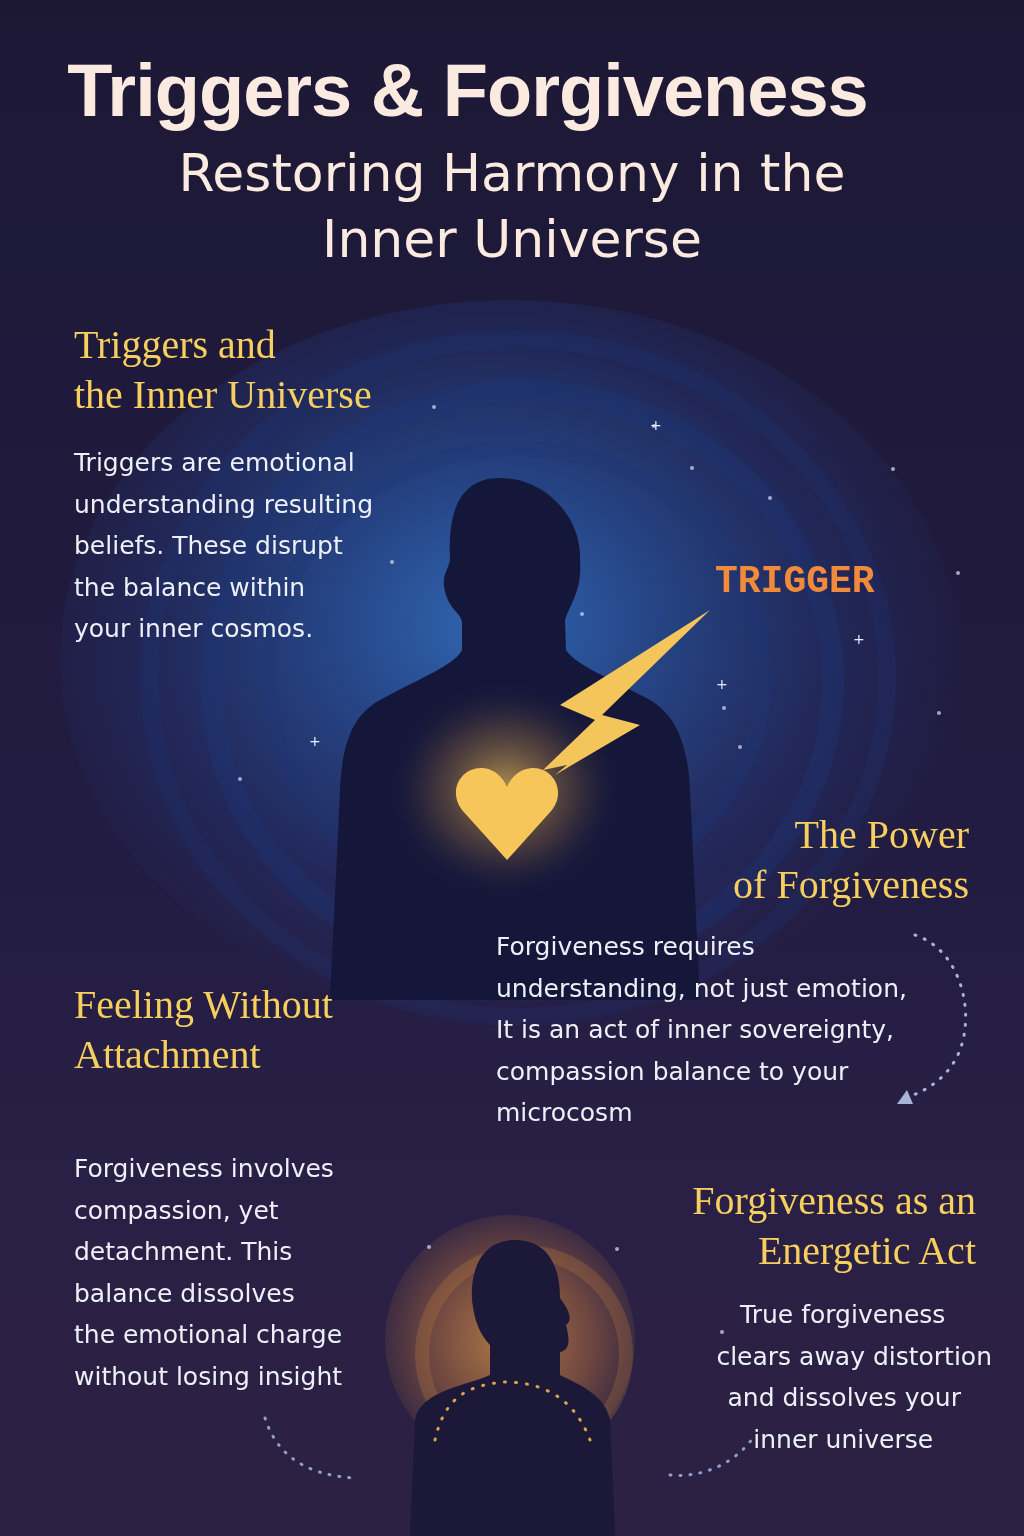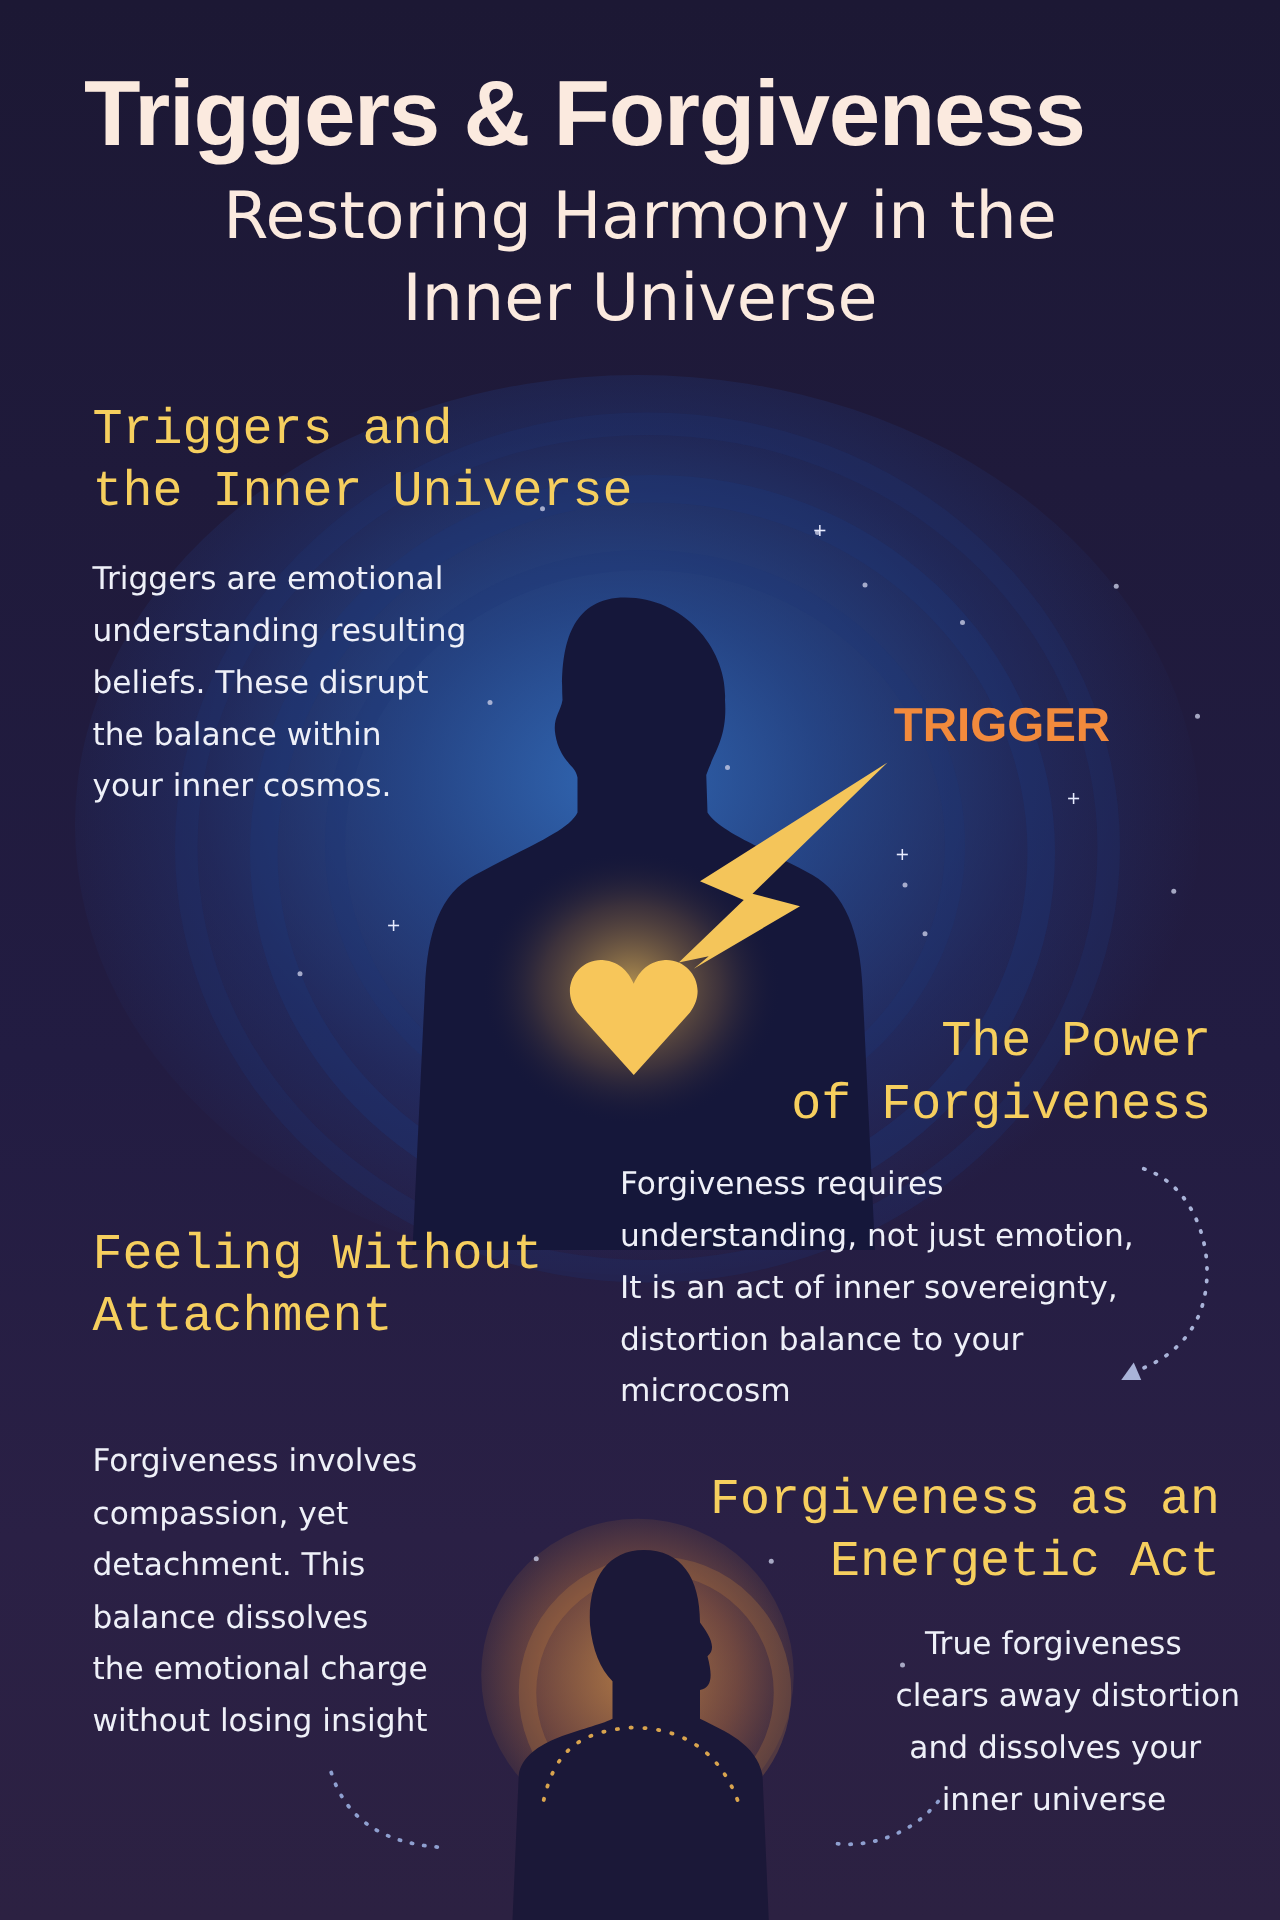--- a/index.html
+++ b/index.html
@@ -20,23 +20,23 @@
     background: radial-gradient(circle, rgba(220,150,70,0.75) 0%, rgba(180,110,60,0.5) 45%, rgba(120,80,60,0.25) 70%, rgba(60,40,70,0) 100%);
   }
   .title {
     position:absolute; left:0; width:935px; top:48px; text-align:center;
     color:#fbeadf; font-family:"Liberation Sans", sans-serif; font-weight:bold; font-size:74px; letter-spacing:-1px;
   }
   .subtitle {
     position:absolute; left:0; width:1024px; top:140px; text-align:center;
     color:#fbeadf; font-family:"DejaVu Sans", sans-serif; font-size:52px; line-height:66px;
   }
-  .heading { position:absolute; color:#f6cf5e; font-family:Liberation Mono, monospace; font-size:40px; line-height:50px; }
+  .heading { position:absolute; color:#f6cf5e; font-family:Liberation Serif, serif; font-size:40px; line-height:50px; }
   .body-text { position:absolute; color:#eef0f8; font-family:"DejaVu Sans", sans-serif; font-size:25px; line-height:41.5px; }
-  .trigger-label { position:absolute; left:715px; top:560px; color:#f28a3c; font-family:Liberation Sans, sans-serif; font-weight:bold; font-size:38px; }
+  .trigger-label { position:absolute; left:715px; top:560px; color:#f28a3c; font-family:Liberation Mono, monospace; font-weight:bold; font-size:38px; }
   .star { position:absolute; width:4px; height:4px; border-radius:50%; background:#c7cbe4; opacity:.8; }
   .spark { position:absolute; color:#e8ecff; font-size:14px; line-height:14px; }
 </style>
 </head>
 <body>
 
 <div class="glow-blue"></div>
 <div class="ring" style="left:200px;top:380px;width:600px;height:560px;"></div>
 <div class="ring" style="left:140px;top:330px;width:720px;height:660px;border-width:18px;opacity:.7;"></div>
 <div class="ring" style="left:260px;top:440px;width:480px;height:440px;border-width:16px;opacity:.8;"></div>
@@ -116,21 +116,21 @@
 <div class="trigger-label">TRIGGER</div>
 
 <div class="heading" style="right:55px;top:810px;text-align:right;">
   <div>The Power</div>
   <div>of Forgiveness</div>
 </div>
 <div class="body-text" style="left:496px;top:926px;">
   <div>Forgiveness requires</div>
   <div>understanding, not just emotion,</div>
   <div>It is an act of inner sovereignty,</div>
-  <div>distortion balance to your</div>
+  <div>compassion balance to your</div>
   <div>microcosm</div>
 </div>
 
 <div class="heading" style="left:74px;top:980px;">
   <div>Feeling Without</div>
   <div>Attachment</div>
 </div>
 <div class="body-text" style="left:74px;top:1148px;">
   <div>Forgiveness involves</div>
   <div>compassion, yet</div>

